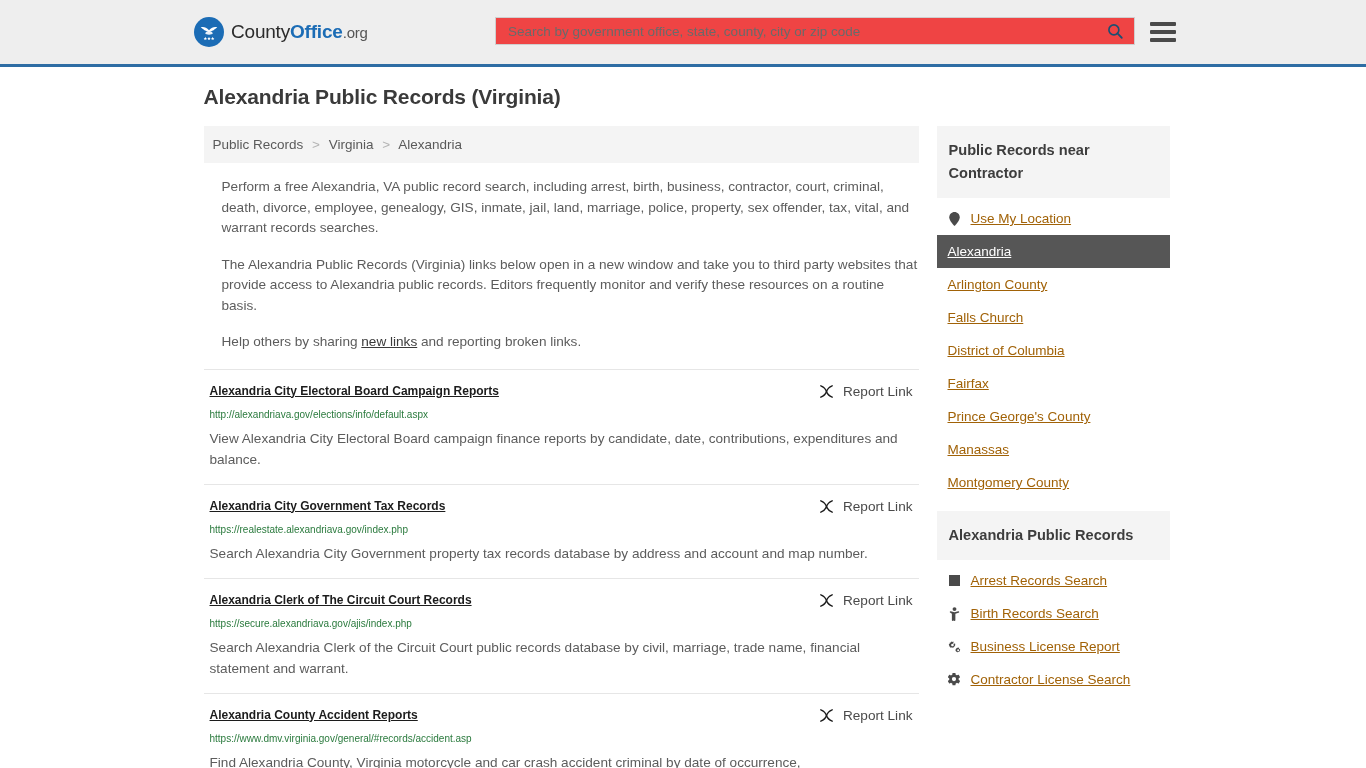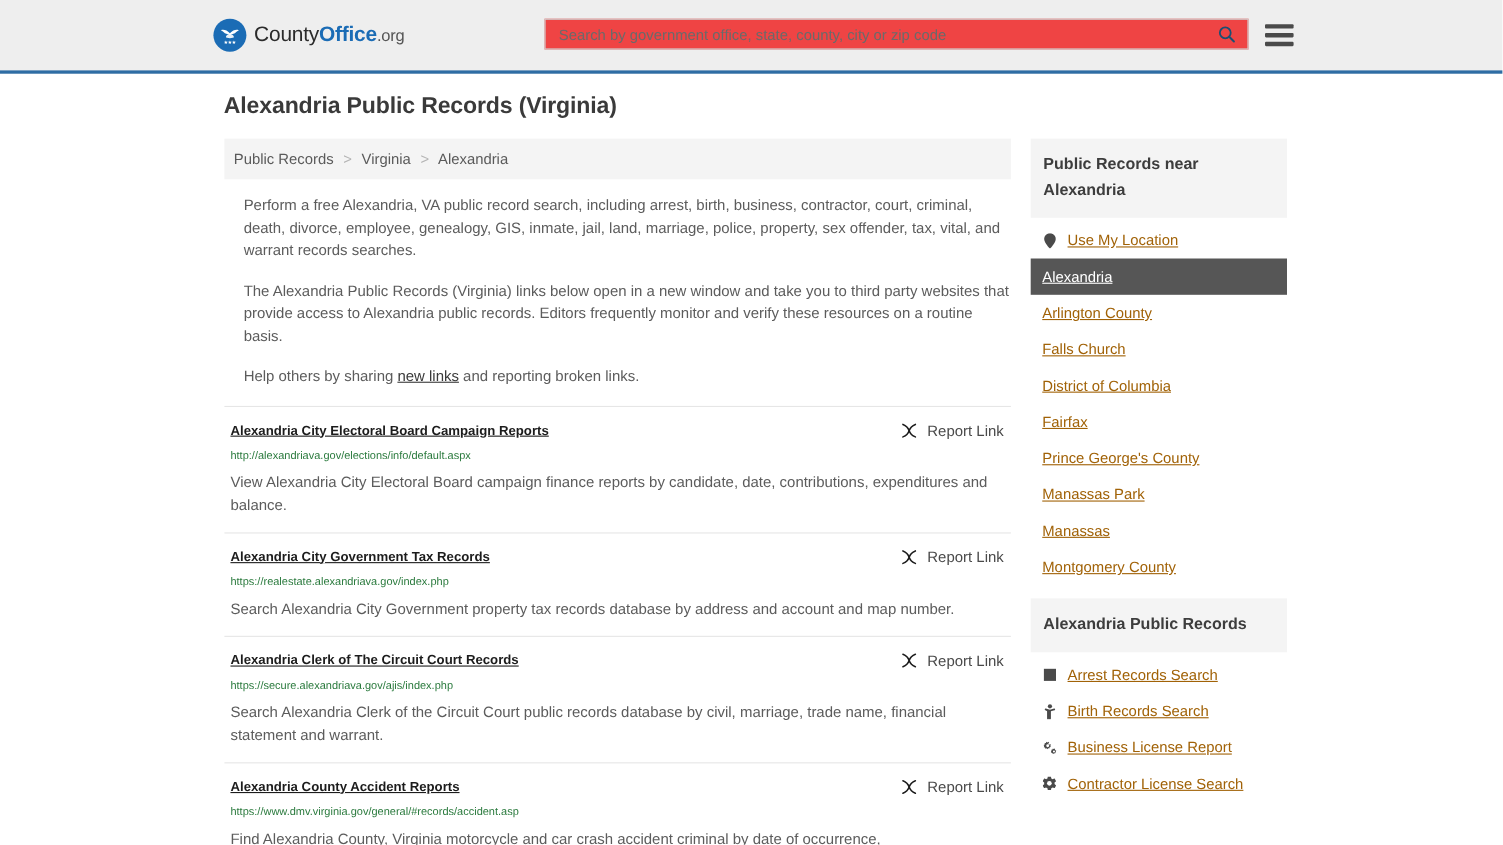--- a/index.html
+++ b/index.html
@@ -360,21 +360,21 @@
             <div class="result-url">https://www.dmv.virginia.gov/general/#records/accident.asp</div>
             <div class="result-desc">Find Alexandria County, Virginia motorcycle and car crash accident criminal by date of occurrence,</div>
           </div>
 
         </div>
       </div>
 
       <aside class="col-side">
 
         <div class="side-box">
-          <div class="side-head">Public Records near Alexandria</div>
+          <div class="side-head">Public Records near Contractor</div>
           <ul class="side-list">
 
             <li class="side-item">
               <span class="side-icon">
                 <svg width="11" height="14" viewBox="0 0 12 16">
                   <path d="M6 0C2.7 0 0 2.7 0 6c0 4.2 6 10 6 10s6-5.8 6-10c0-3.3-2.7-6-6-6z" fill="#4a4a4a"></path>
                 </svg>
               </span>
               <a>Use My Location</a>
             </li>
@@ -396,23 +396,20 @@
             </li>
 
             <li class="side-item side-item-plain">
               <a>Fairfax</a>
             </li>
 
             <li class="side-item side-item-plain">
               <a>Prince George's County</a>
             </li>
 
-            <li class="side-item side-item-plain">
-              <a>Manassas Park</a>
-            </li>
 
             <li class="side-item side-item-plain">
               <a>Manassas</a>
             </li>
 
             <li class="side-item side-item-plain">
               <a>Montgomery County</a>
             </li>
 
           </ul>

